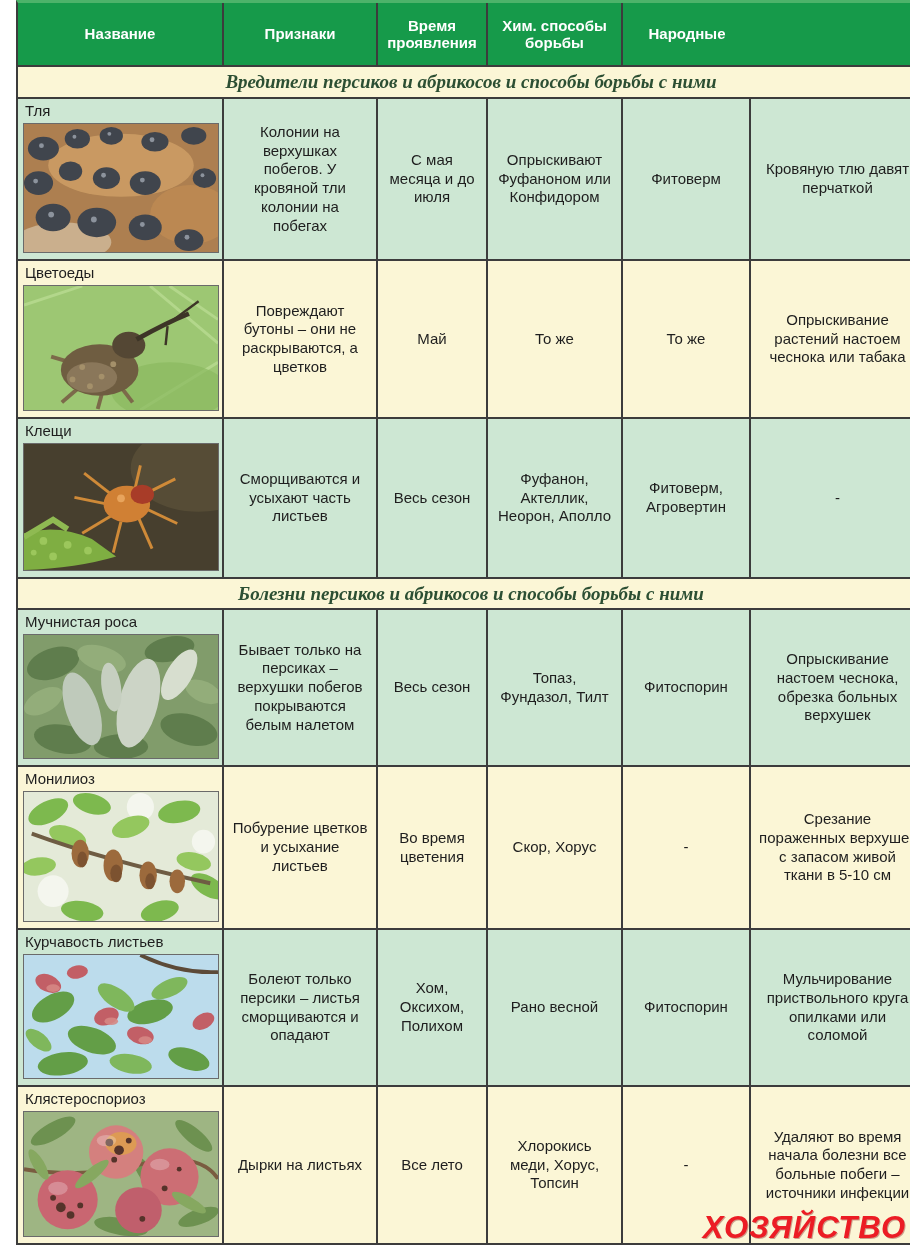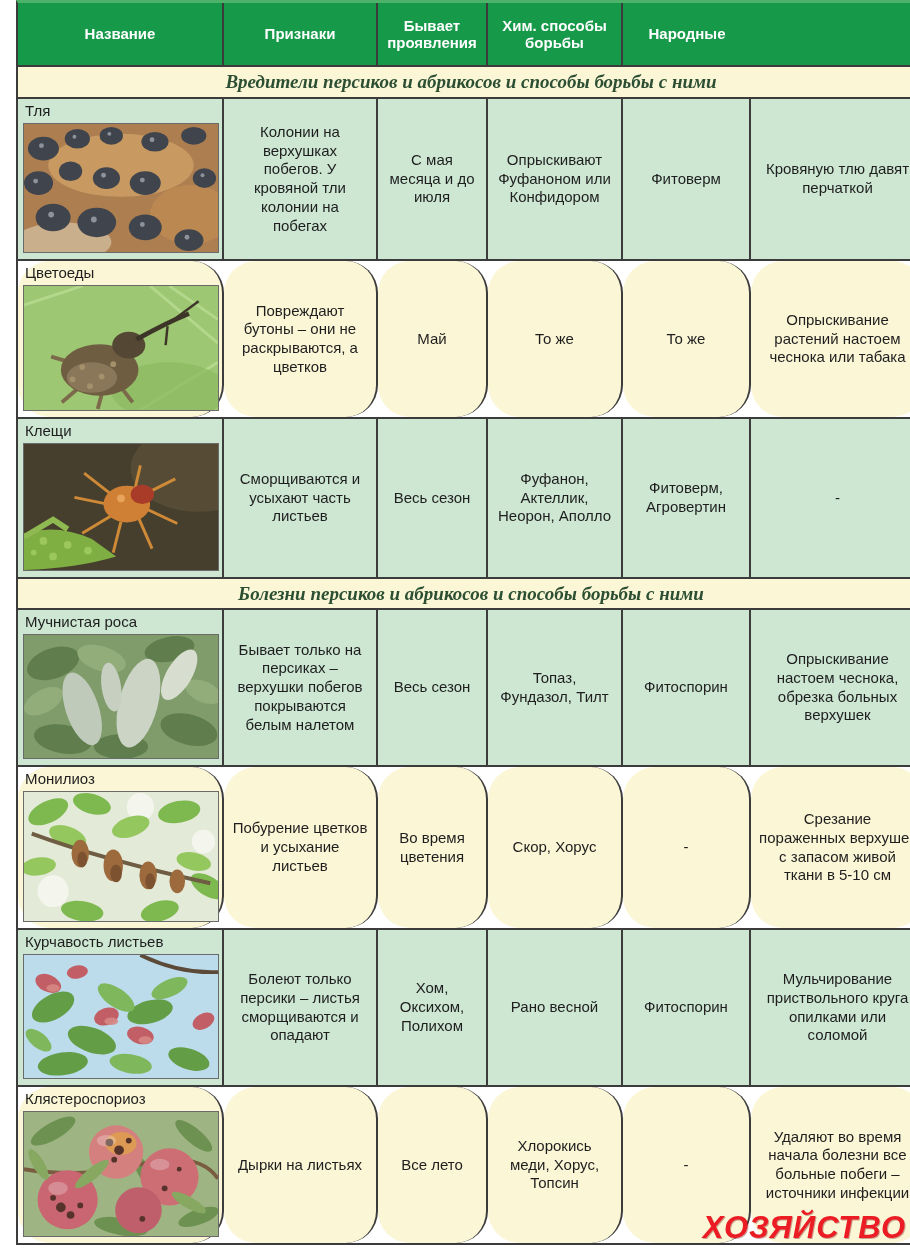--- a/index.html
+++ b/index.html
@@ -16,21 +16,21 @@
   .cell:last-child{border-right:none;}
   
   .hdr{height:64px;background:#169a4a;}
   .hdr .cell{color:#ffffff;font-weight:bold;font-size:15px;line-height:1.15;}
   
   .sec{height:32px;background:#fbf6d6;display:flex;align-items:center;justify-content:center;}
   .sec-title{font-family:"Liberation Serif","DejaVu Serif",serif;font-style:italic;font-weight:bold;
              font-size:19px;color:#2c4f33;}
   
   .bg-green .cell{background:#cde7d3;}
-  .bg-cream .cell{background:#fbf6d6;border-radius:32px;}
+  .bg-cream .cell{background:#fbf6d6;}
   .c-name{flex-direction:column;align-items:flex-start;justify-content:flex-start;
           text-align:left;padding:3px 5px;}
   .name-label{font-size:15px;color:#1e1e1e;margin:0 0 2px 2px;}
   .photo{width:196px;height:calc(100% - 24px);border:1px solid #6a6a6a;box-sizing:border-box;
          overflow:hidden;background:#888;}
   .photo svg{display:block;width:100%;height:100%;}
   .r1{height:162px;}.r2{height:158px;}.r3{height:160px;}
   .r4{height:157px;}.r5{height:163px;}.r6{height:157px;}.r7{height:156px;}
   
   .logo{position:absolute;right:4px;bottom:2px;z-index:5;
@@ -40,21 +40,21 @@
 </style>
 </head>
 <body>
 
 <div class="page">
   <div class="tbl">
 
     <div class="band hdr">
       <div class="cell">Название</div>
       <div class="cell">Признаки</div>
-      <div class="cell">Бывает проявления</div>
+      <div class="cell">Время проявления</div>
       <div class="cell">Хим. способы борьбы</div>
       <div class="cell">Народные</div>
     </div>
 
     <div class="band sec" style="display:flex">
       <span class="sec-title">Вредители персиков и абрикосов и способы борьбы с ними</span>
     </div>
 
     <div class="band bg-green r1">
       <div class="cell c-name">

